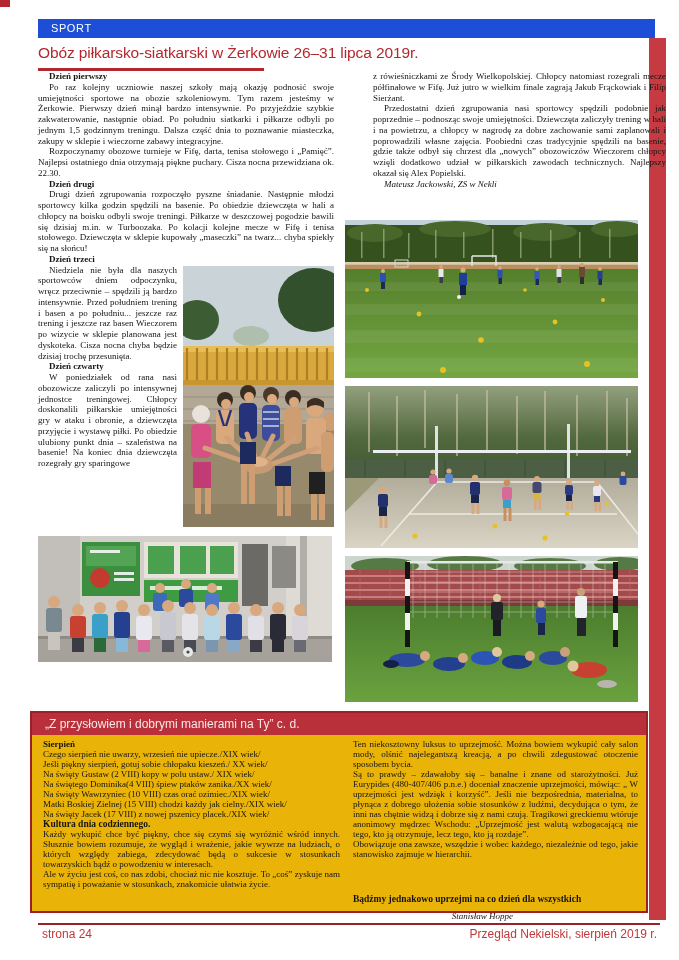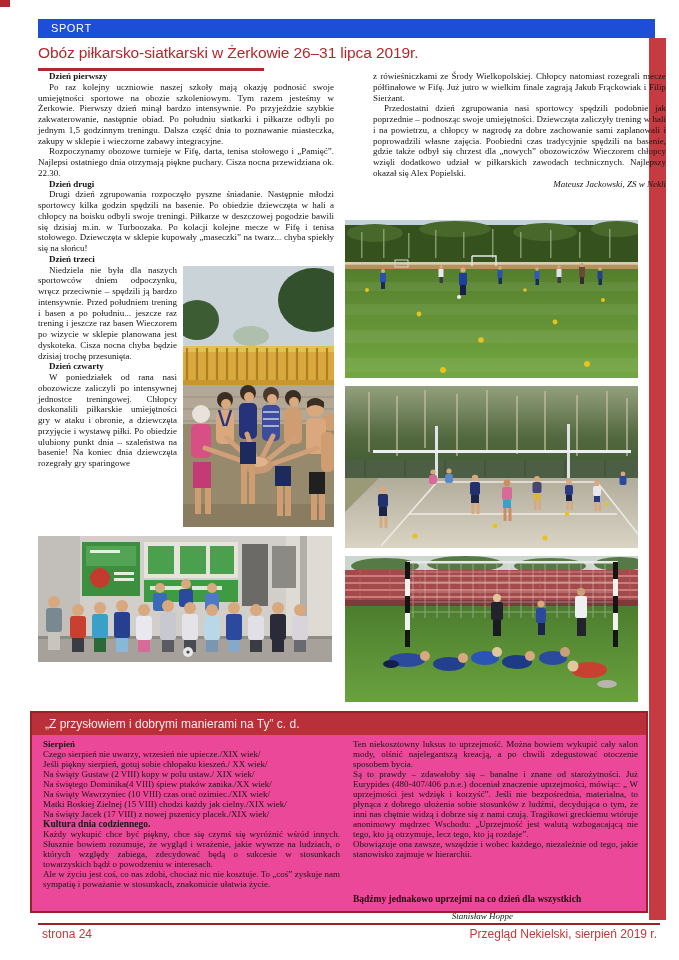--- a/index.html
+++ b/index.html
@@ -25,30 +25,30 @@
   }
   .title-underline{left:38px;top:68px;width:226px;height:2.5px;background:#b3282e;}
 
   
   .col{font-size:9px;line-height:10.75px;text-align:justify;}
   .col-left{left:38px;top:71px;width:296px;}
   .col-right{left:345px;top:71px;width:293px;margin-left:28px;}
   .col h4{margin:0;font-size:9px;line-height:10.75px;font-weight:bold;text-indent:11px;}
   .col p{margin:0;text-indent:11px;}
   .col p.noindent{text-indent:0;}
-  .byline{font-style:italic;text-align:right;margin-top:1px;text-indent:0;}
+  .byline{font-style:italic;margin-top:1px;text-indent:0;}
   .huddle-float{float:right;width:151px;height:261px;margin:1px 0 4px 6px;}
   .photo{display:block;}
   .shop-photo-wrap{clear:both;padding-top:5px;width:294px;}
 
   .right-photos{left:345px;top:220px;width:293px;display:flex;flex-direction:column;gap:8px;}
 
   
   .box2{
-    left:30px;top:711px;width:618px;height:202px;background:#ec4899;
+    left:30px;top:711px;width:618px;height:202px;background:#eab308;
     border:2px solid #9b2126;box-sizing:border-box;
   }
   .box2-bar{
     height:22px;background:#b9303a;color:#f8e7e8;
     font-family:"Liberation Sans","DejaVu Sans",sans-serif;
     font-size:12px;line-height:22px;padding-left:13px;
   }
   .box2-cols{display:flex;gap:13px;padding:4px 8px 0 11px;
     font-size:9px;line-height:10px;}
   .box2-left{width:299px;}

